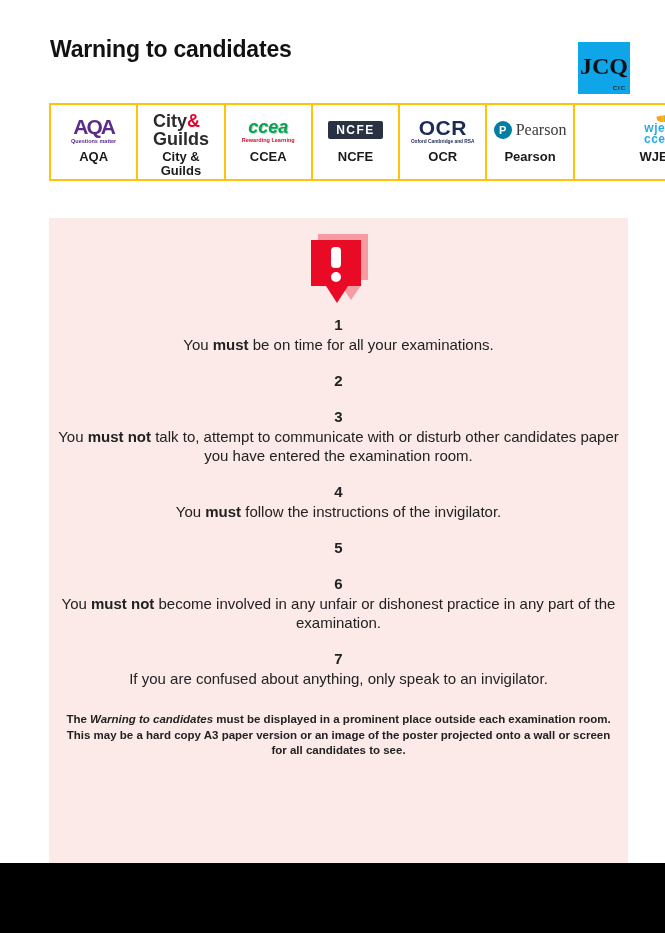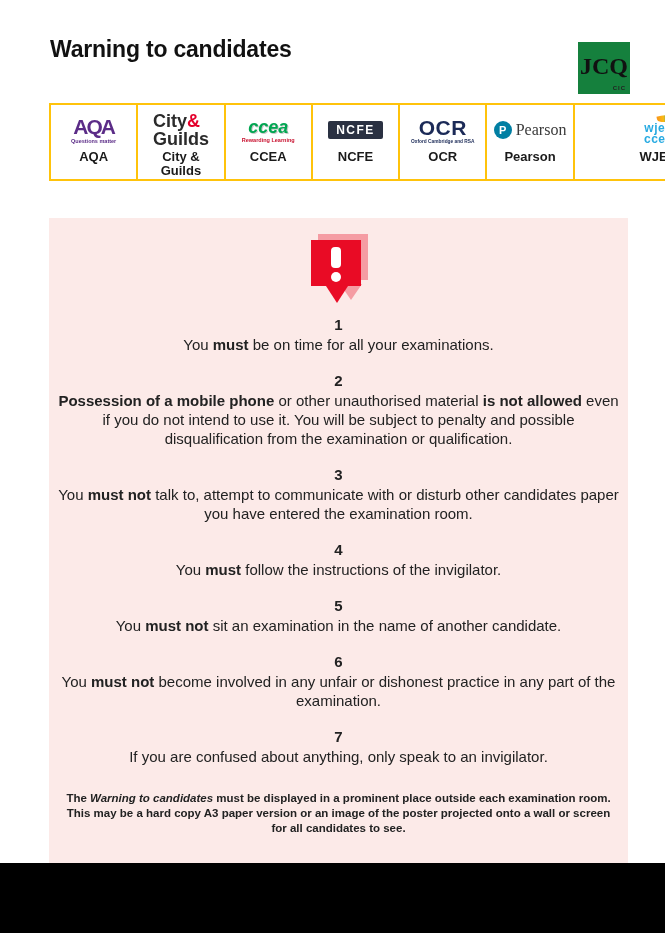--- a/index.html
+++ b/index.html
@@ -11,21 +11,21 @@
     overflow:hidden;
   }
 
   
   .title{
     position:absolute;left:50px;top:36px;margin:0;
     font-size:23px;font-weight:800;color:#111111;letter-spacing:-0.2px;
   }
   .jcq{
     position:absolute;left:578px;top:42px;width:52px;height:52px;
-    background:#15803d;
+    background:#0ea5e9;
     display:flex;align-items:center;justify-content:center;
   }
   .jcq-main{
     font-family:"Liberation Serif","DejaVu Serif",serif;
     font-weight:700;font-size:24px;color:#111111;margin-top:-4px;
   }
   .jcq-sub{
     position:absolute;right:4px;bottom:3px;
     font-size:6px;font-weight:700;letter-spacing:1px;color:#222222;
   }
@@ -229,33 +229,31 @@
       <span class="excl-dot"></span>
     </div>
 
     <div class="rules" id="rules">
         <div class="rule">
           <div class="rule-number">1</div>
           <p class="rule-text"><span>You </span><b>must</b><span> be on time for all your examinations.</span></p>
         </div>
         <div class="rule">
           <div class="rule-number">2</div>
-          <p class="rule-text"><b>Possession of a mobile phone</b><span> or other unauthorised material </span><b>is not allowed</b><span> even if you do not intend to use it. You will be subject to penalty and possible disqualification from the examination or qualification.</span></p>
         </div>
         <div class="rule">
           <div class="rule-number">3</div>
           <p class="rule-text"><span>You </span><b>must not</b><span> talk to, attempt to communicate with or disturb other candidates paper you have entered the examination room.</span></p>
         </div>
         <div class="rule">
           <div class="rule-number">4</div>
           <p class="rule-text"><span>You </span><b>must</b><span> follow the instructions of the invigilator.</span></p>
         </div>
         <div class="rule">
           <div class="rule-number">5</div>
-          <p class="rule-text"><span>You </span><b>must not</b><span> sit an examination in the name of another candidate.</span></p>
         </div>
         <div class="rule">
           <div class="rule-number">6</div>
           <p class="rule-text"><span>You </span><b>must not</b><span> become involved in any unfair or dishonest practice in any part of the examination.</span></p>
         </div>
         <div class="rule">
           <div class="rule-number">7</div>
           <p class="rule-text"><span>If you are confused about anything, only speak to an invigilator.</span></p>
         </div>
       </div>

